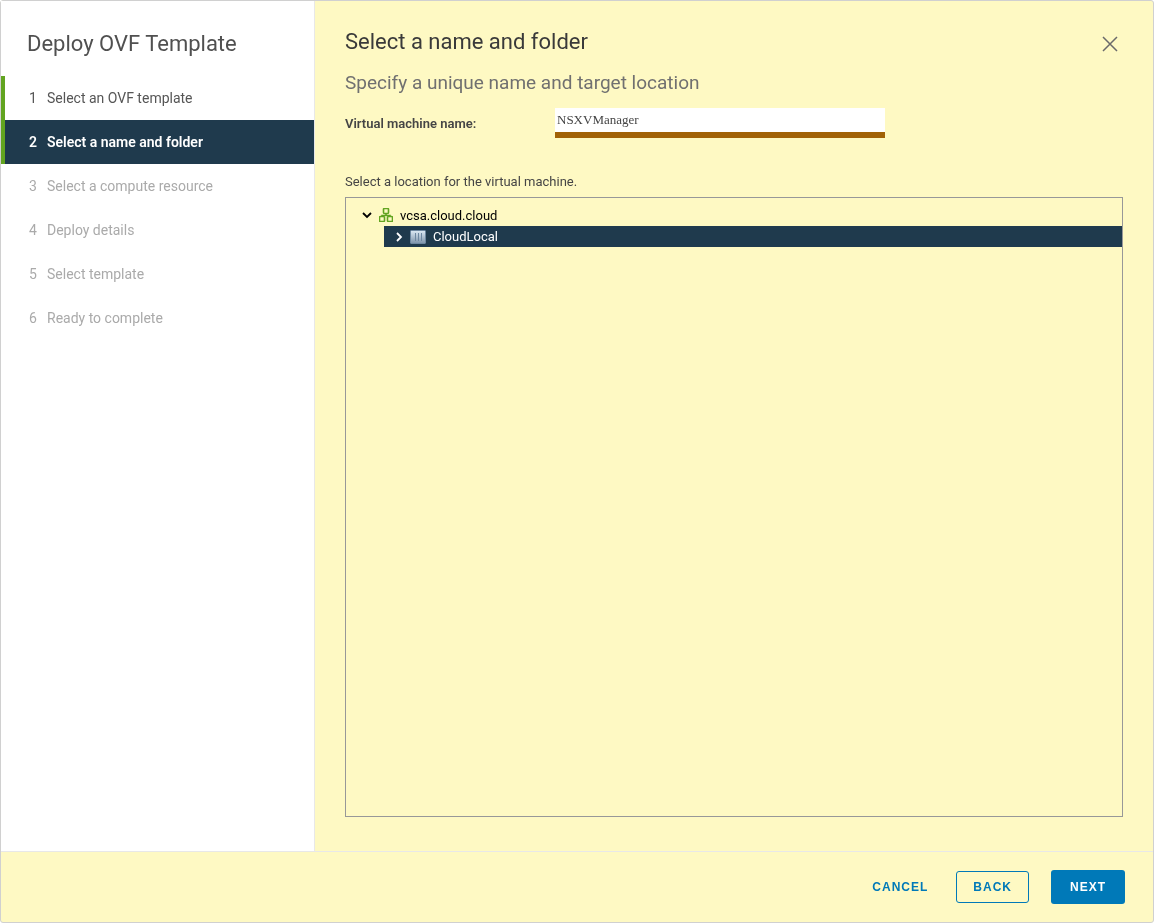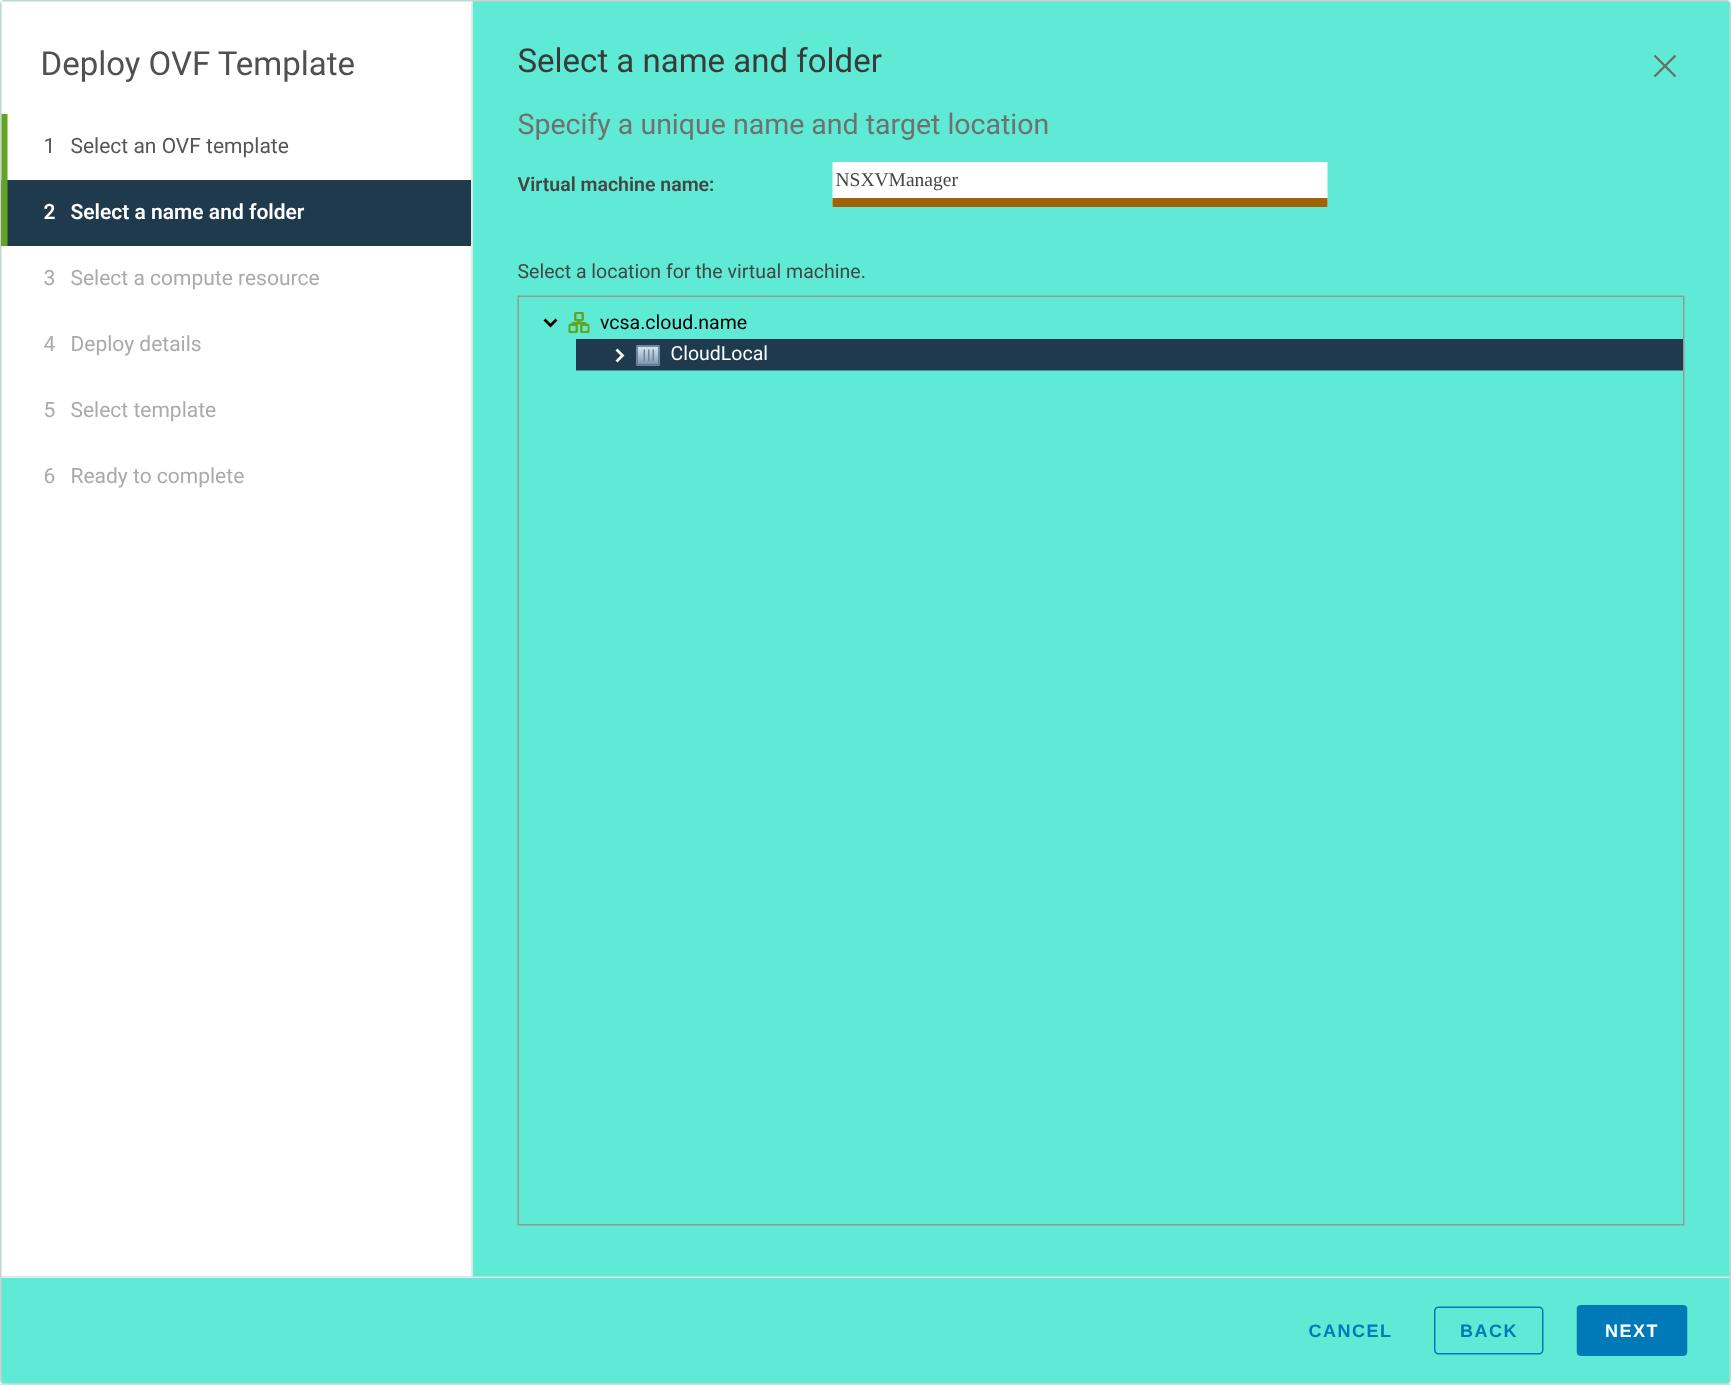--- a/index.html
+++ b/index.html
@@ -14,21 +14,21 @@
       height: 923px;
       overflow: hidden;
     }
     .dialog {
       width: 1154px;
       height: 923px;
       border: 1px solid #d0d0d0;
       border-radius: 3px;
       display: flex;
       flex-direction: column;
-      background: #5eead4;
+      background: #fef9c3;
     }
     .dialog-body {
       flex: 1;
       display: flex;
       min-height: 0;
     }
     .sidebar {
       width: 314px;
       border-right: 1px solid #e8e8e8;
       padding: 0;
@@ -147,21 +147,21 @@
       display: flex;
       align-items: center;
       padding: 3px 10px;
       cursor: pointer;
       gap: 4px;
     }
     .tree-node.selected {
       background: #1f3a4d;
       color: #fff;
       margin-left: 38px;
-      padding-left: 22px;
+      padding-left: 8px;
     }
     .tree-toggle {
       width: 14px;
       height: 14px;
       display: inline-flex;
       align-items: center;
       justify-content: center;
     }
     .tree-toggle svg {
       width: 10px;
@@ -304,21 +304,21 @@
                 </svg>
             </span>
             <span class="vcenter-icon">
               <svg viewBox="0 0 14 14">
                   <rect x="4.5" y="0.5" width="5" height="5" rx="1"></rect>
                   <rect x="0.5" y="8.5" width="5" height="5" rx="1"></rect>
                   <rect x="8.5" y="8.5" width="5" height="5" rx="1"></rect>
                   <path d="M7 5.5 L7 7.5 M3 8.5 L3 7.5 L11 7.5 L11 8.5"></path>
                 </svg>
             </span>
-            <span>vcsa.cloud.name</span>
+            <span>vcsa.cloud.cloud</span>
           </li>
           <li class="tree-node selected">
             <span class="tree-toggle">
               <svg viewBox="0 0 10 10">
                   <path d="M3 1 L7 5 L3 9"></path>
                 </svg>
             </span>
             <span class="datacenter-icon"></span>
             <span>CloudLocal</span>
           </li>

